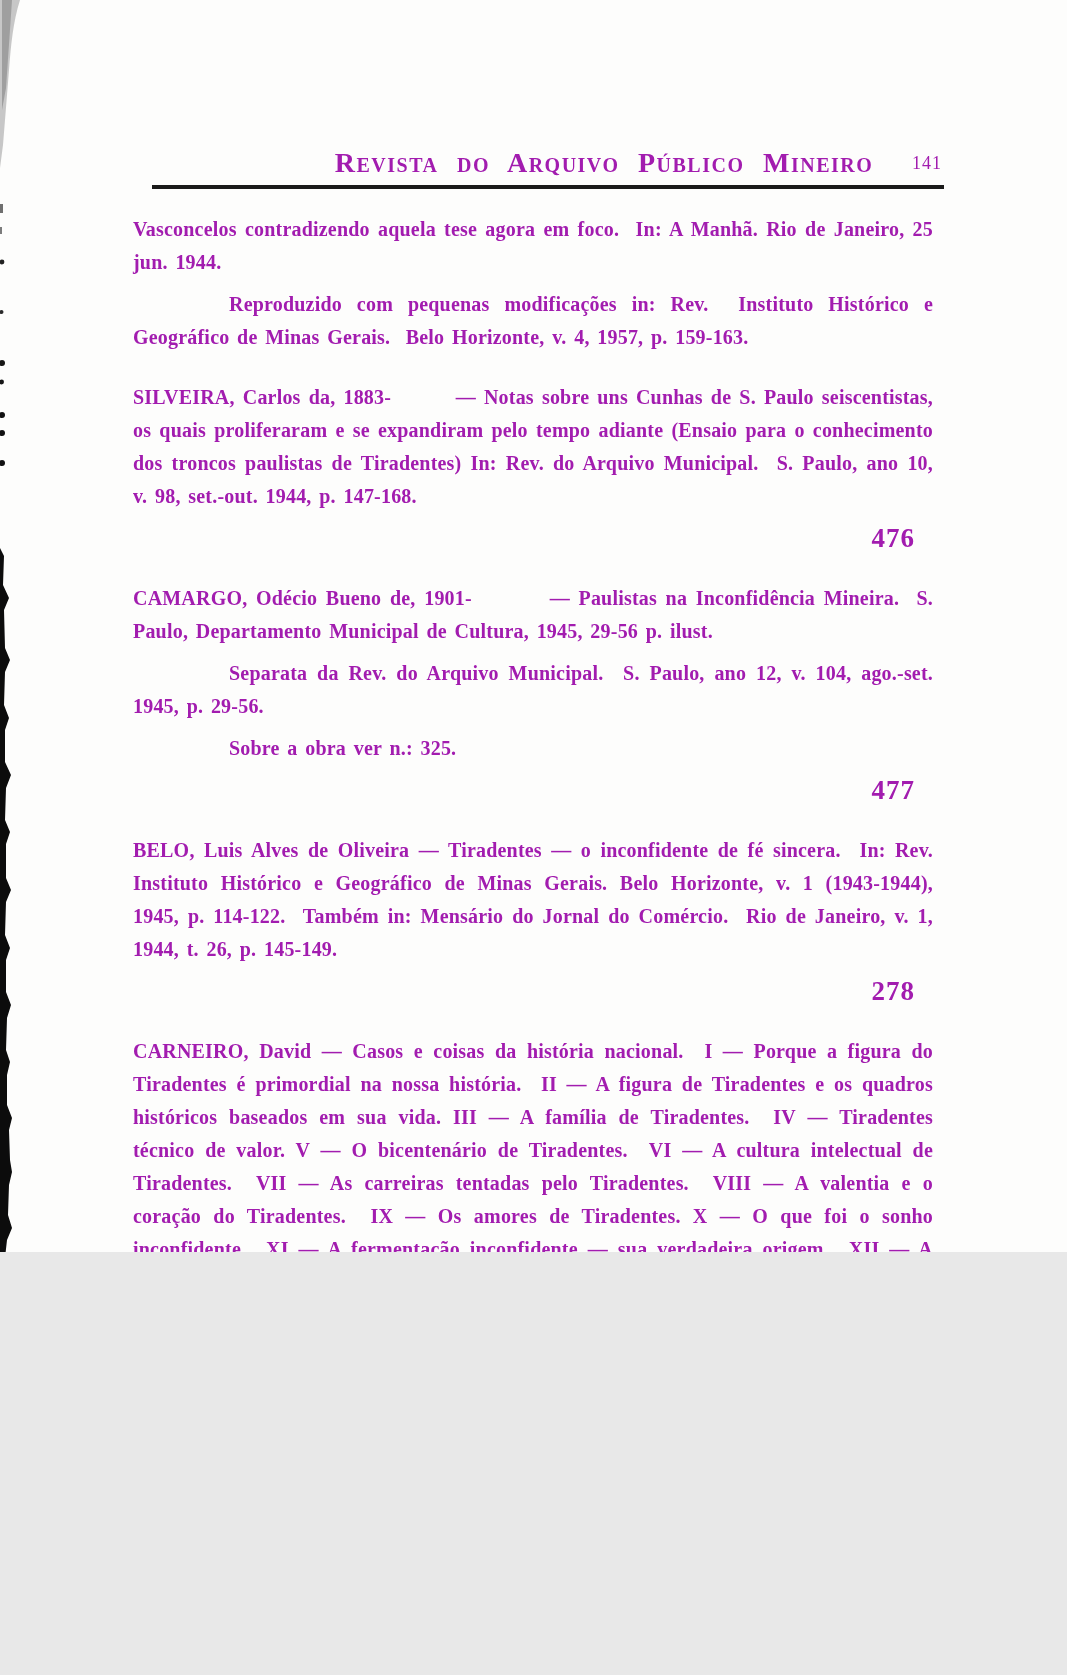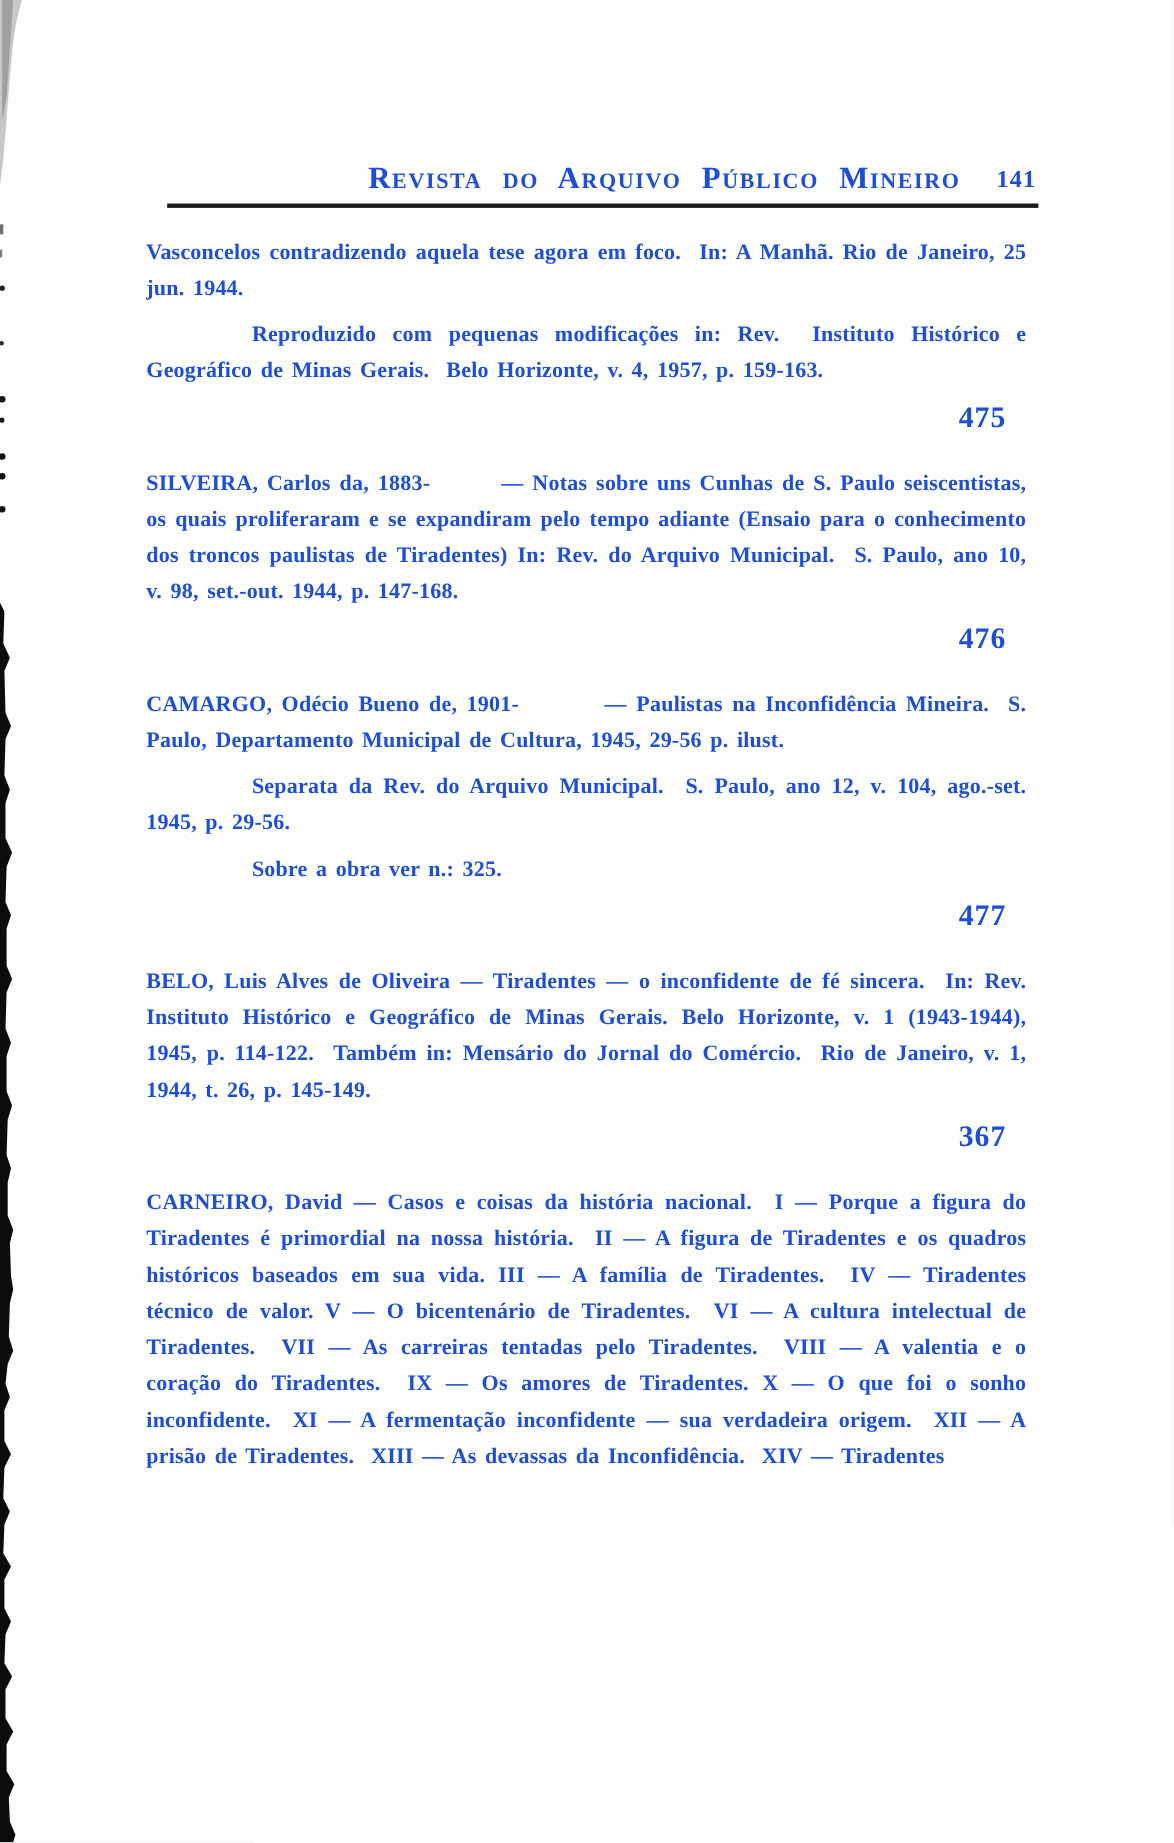--- a/index.html
+++ b/index.html
@@ -3,24 +3,24 @@
 <meta charset="utf-8">
 <style>
   html, body { margin: 0; padding: 0; }
   body {
     background: #e8e8e8;
     font-family: "Liberation Serif", "DejaVu Serif", serif;
   }
   .page {
     position: relative;
     width: 1067px;
-    height: 1675px;
+    height: 1252px;
     background: #fdfdfc;
     overflow: hidden;
-    color: #1d4ed8;
+    color: #a21caf;
   }
   
   .edge-artifact {
     position: absolute;
     left: 0; top: 0;
     width: 20px; height: 1675px;
     pointer-events: none;
   }
   
   .page-header {
@@ -42,22 +42,22 @@
     font-size: 28px;
     line-height: 34px;
     letter-spacing: 1.5px;
     word-spacing: 10px;
     white-space: nowrap;
   }
   .page-number {
     position: absolute;
     right: 2px;
     top: 0;
-    font-weight: 700;
-    font-size: 22px;
+    font-weight: 400;
+    font-size: 18px;
     line-height: 34px;
     letter-spacing: 1px;
   }
   .header-rule {
     margin-top: 5px;
     height: 4px;
     background: #1a1a1a;
     border: none;
   }
   
@@ -114,38 +114,37 @@
       <span class="page-number">141</span>
     </div>
     <hr class="header-rule">
   </header>
 
   <main class="content">
 
     <section class="entry">
       <p>Vasconcelos contradizendo aquela tese agora em foco.&nbsp; In: A Manhã. Rio de Janeiro, 25 jun. 1944.</p>
       <p class="indent">Reproduzido com pequenas modificações in: Rev.&nbsp; Instituto Histórico e Geográfico de Minas Gerais.&nbsp; Belo Horizonte, v. 4, 1957, p. 159-163.</p>
-      <div class="entry-number">475</div>
     </section>
 
     <section class="entry">
       <p>SILVEIRA, Carlos da, 1883-&nbsp;&nbsp;&nbsp;&nbsp;&nbsp;&nbsp;&nbsp; — Notas sobre uns Cunhas de S. Paulo seiscentistas, os quais proliferaram e se expandiram pelo tempo adiante (Ensaio para o conhecimento dos troncos paulistas de Tiradentes) In: Rev. do Arquivo Municipal.&nbsp; S. Paulo, ano 10, v. 98, set.-out. 1944, p. 147-168.</p>
       <div class="entry-number">476</div>
     </section>
 
     <section class="entry">
       <p>CAMARGO, Odécio Bueno de, 1901-&nbsp;&nbsp;&nbsp;&nbsp;&nbsp;&nbsp;&nbsp;&nbsp; — Paulistas na Inconfidência Mineira.&nbsp; S. Paulo, Departamento Municipal de Cultura, 1945, 29-56 p. ilust.</p>
       <p class="indent">Separata da Rev. do Arquivo Municipal.&nbsp; S. Paulo, ano 12, v. 104, ago.-set. 1945, p. 29-56.</p>
       <p class="indent">Sobre a obra ver n.: 325.</p>
       <div class="entry-number">477</div>
     </section>
 
     <section class="entry">
       <p>BELO, Luis Alves de Oliveira — Tiradentes — o inconfidente de fé sincera.&nbsp; In: Rev. Instituto Histórico e Geográfico de Minas Gerais. Belo Horizonte, v. 1 (1943-1944), 1945, p. 114-122.&nbsp; Também in: Mensário do Jornal do Comércio.&nbsp; Rio de Janeiro, v. 1, 1944, t. 26, p. 145-149.</p>
-      <div class="entry-number">367</div>
+      <div class="entry-number">278</div>
     </section>
 
     <section class="entry">
       <p>CARNEIRO, David — Casos e coisas da história nacional.&nbsp; I — Porque a figura do Tiradentes é primordial na nossa história.&nbsp; II — A figura de Tiradentes e os quadros históricos baseados em sua vida. III — A família de Tiradentes.&nbsp; IV — Tiradentes técnico de valor. V — O bicentenário de Tiradentes.&nbsp; VI — A cultura intelectual de Tiradentes.&nbsp; VII — As carreiras tentadas pelo Tiradentes.&nbsp; VIII — A valentia e o coração do Tiradentes.&nbsp; IX — Os amores de Tiradentes. X — O que foi o sonho inconfidente.&nbsp; XI — A fermentação inconfidente — sua verdadeira origem.&nbsp; XII — A prisão de Tiradentes.&nbsp; XIII — As devassas da Inconfidência.&nbsp; XIV — Tiradentes</p>
     </section>
 
   </main>
 </div>
 
 </body></html>

